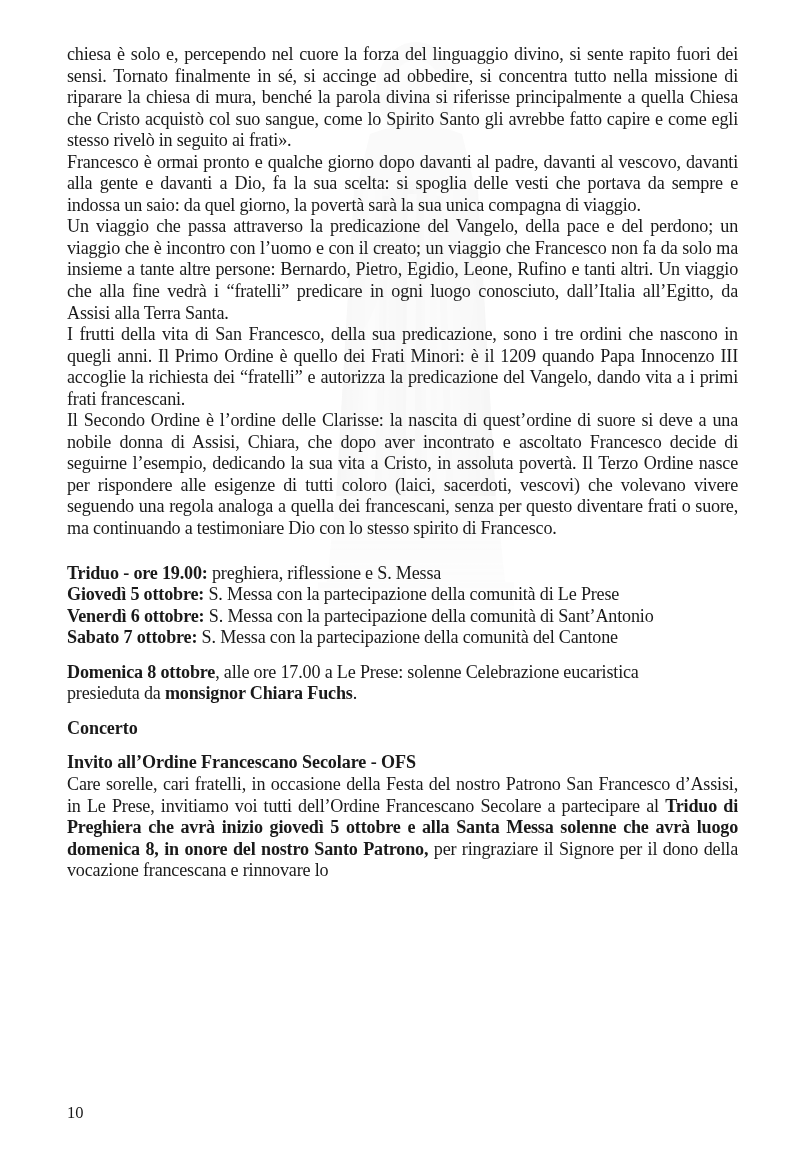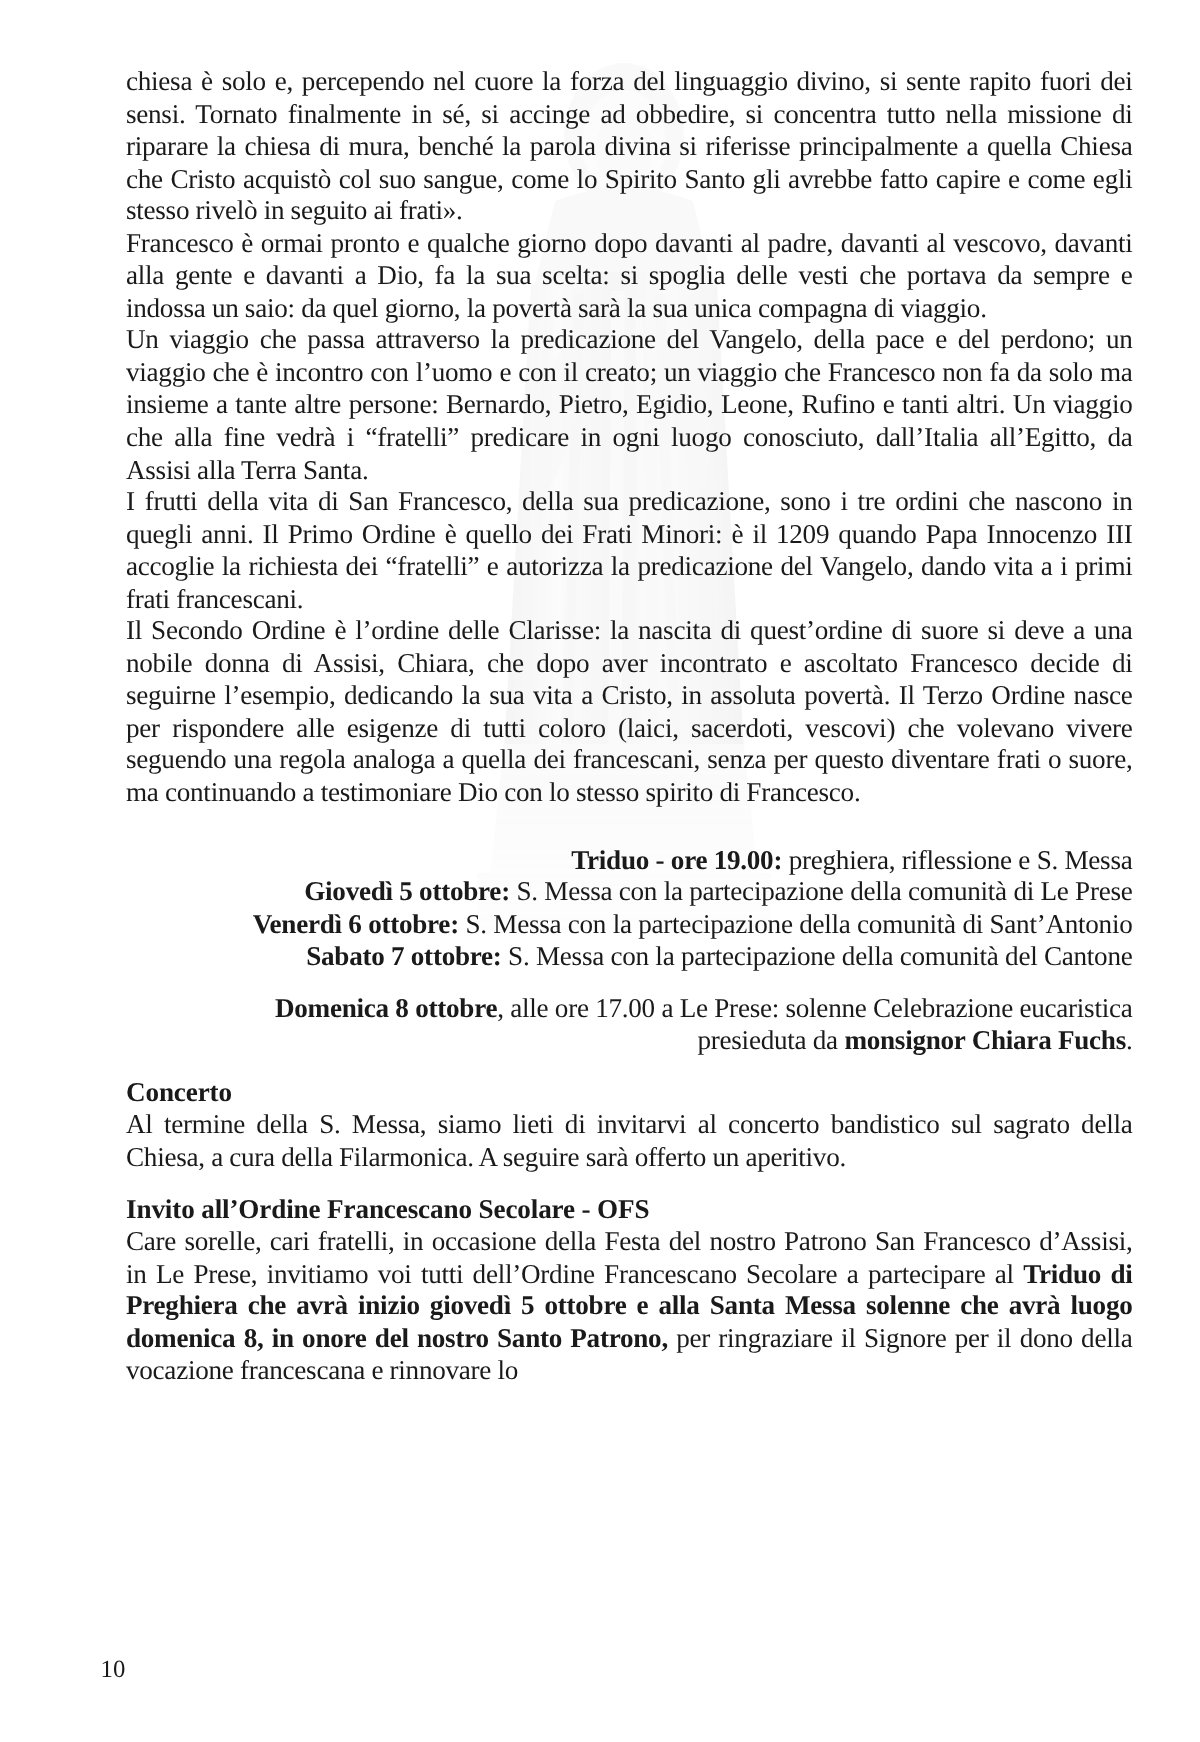--- a/index.html
+++ b/index.html
@@ -30,21 +30,20 @@
   }
   #watermark svg { width: 100%; height: 100%; display: block; }
 
   
   #page {
     position: absolute;
     left: 67px;
     top: 44px;
     width: 671px;
     z-index: 2;
-    margin-left: 17px;
   }
 
   .para {
     font-size: 18.1px;
     line-height: 21.55px;
     text-align: justify;
     text-justify: inter-word;
     margin: 0;
     letter-spacing: -0.01em;
     word-spacing: -0.005em;
@@ -63,21 +62,21 @@
     font-weight: bold;
     margin: 0;
     text-align: left;
     letter-spacing: -0.005em;
   }
 
   .line {
     font-size: 18.1px;
     line-height: 21.55px;
     margin: 0;
-    text-align: right;
+    text-align: left;
     letter-spacing: -0.01em;
   }
   .line b, .para b, .hdr b { font-weight: bold; }
 
   #page-number {
     position: absolute;
     left: 67px;
     top: 1103px;
     font-size: 16.5px;
     line-height: 20px;
@@ -149,21 +148,20 @@
   <div class="line"><b>Sabato 7 ottobre:</b><span> S. Messa con la partecipazione della comunità del Cantone</span></div>
 
   <div class="gap-sm"></div>
 
   <div class="line"><b>Domenica 8 ottobre</b><span>, alle ore 17.00 a Le Prese: solenne Celebrazione eucaristica</span></div>
   <div class="line"><span>presieduta da </span><b>monsignor Chiara Fuchs</b><span>.</span></div>
 
   <div class="gap-sm"></div>
 
   <div class="hdr">Concerto</div>
-  <p class="para">Al termine della S. Messa, siamo lieti di invitarvi al concerto bandistico sul sagrato della Chiesa, a cura della Filarmonica. A seguire sarà offerto un aperitivo.</p>
 
   <div class="gap-sm"></div>
 
   <div class="hdr">Invito all’Ordine Francescano Secolare - OFS</div>
   <p class="para"><span>Care sorelle, cari fratelli, in occasione della Festa del nostro Patrono San Francesco d’Assisi, in Le Prese, invitiamo voi tutti dell’Ordine Francescano Secolare a partecipare al </span><b>Triduo di Preghiera che avrà inizio giovedì 5 ottobre e alla Santa Messa solenne che avrà luogo domenica 8, in onore del nostro Santo Patrono,</b><span> per ringraziare il Signore per il dono della vocazione francescana e rinnovare lo</span></p>
 
 </div>
 
 <div id="page-number">10</div>
 

